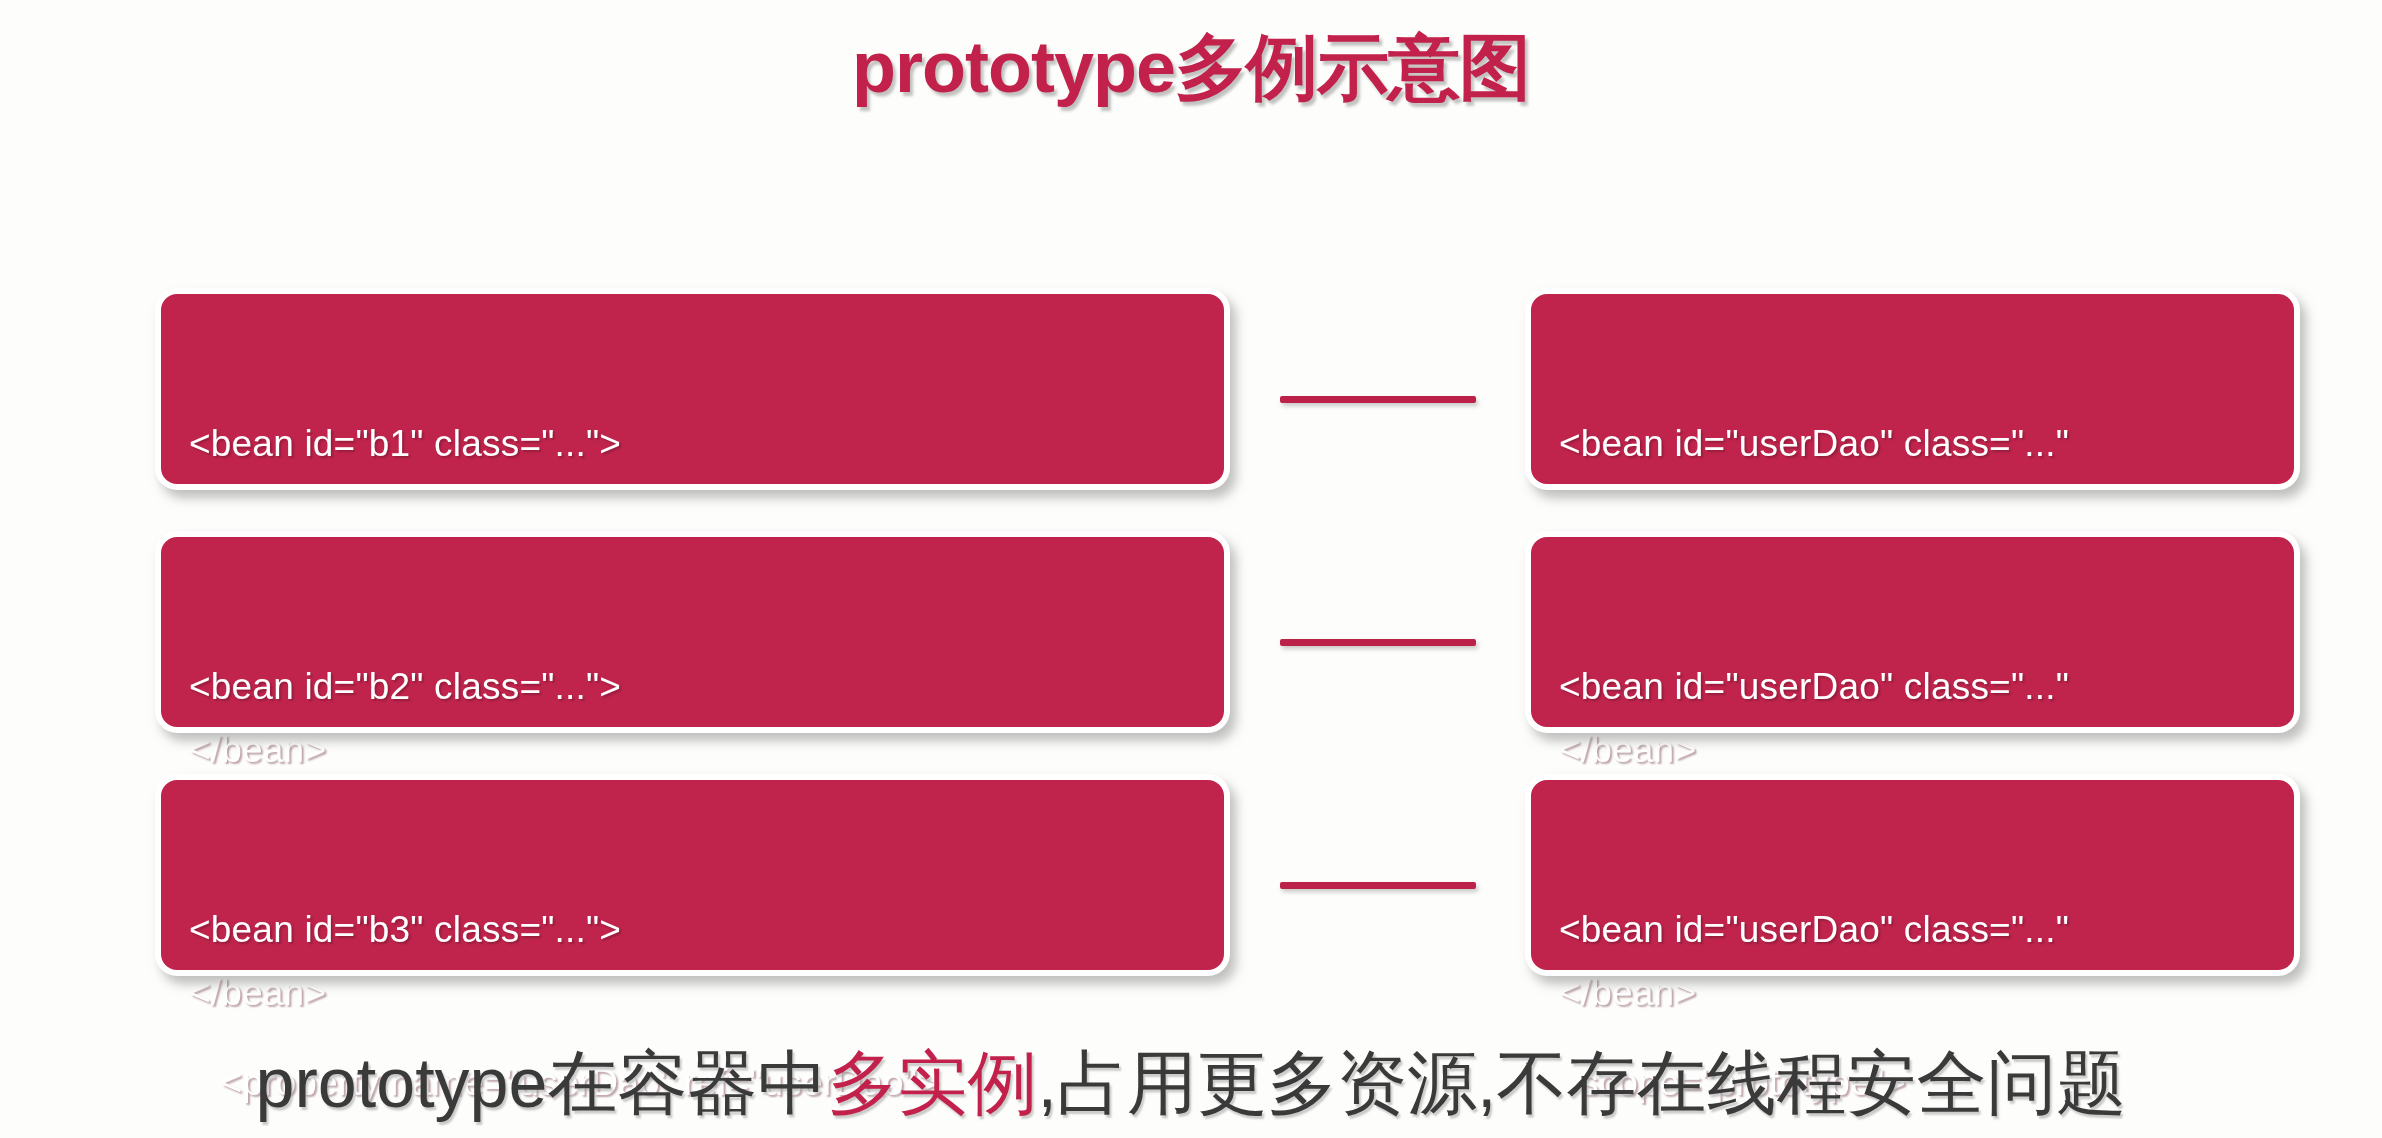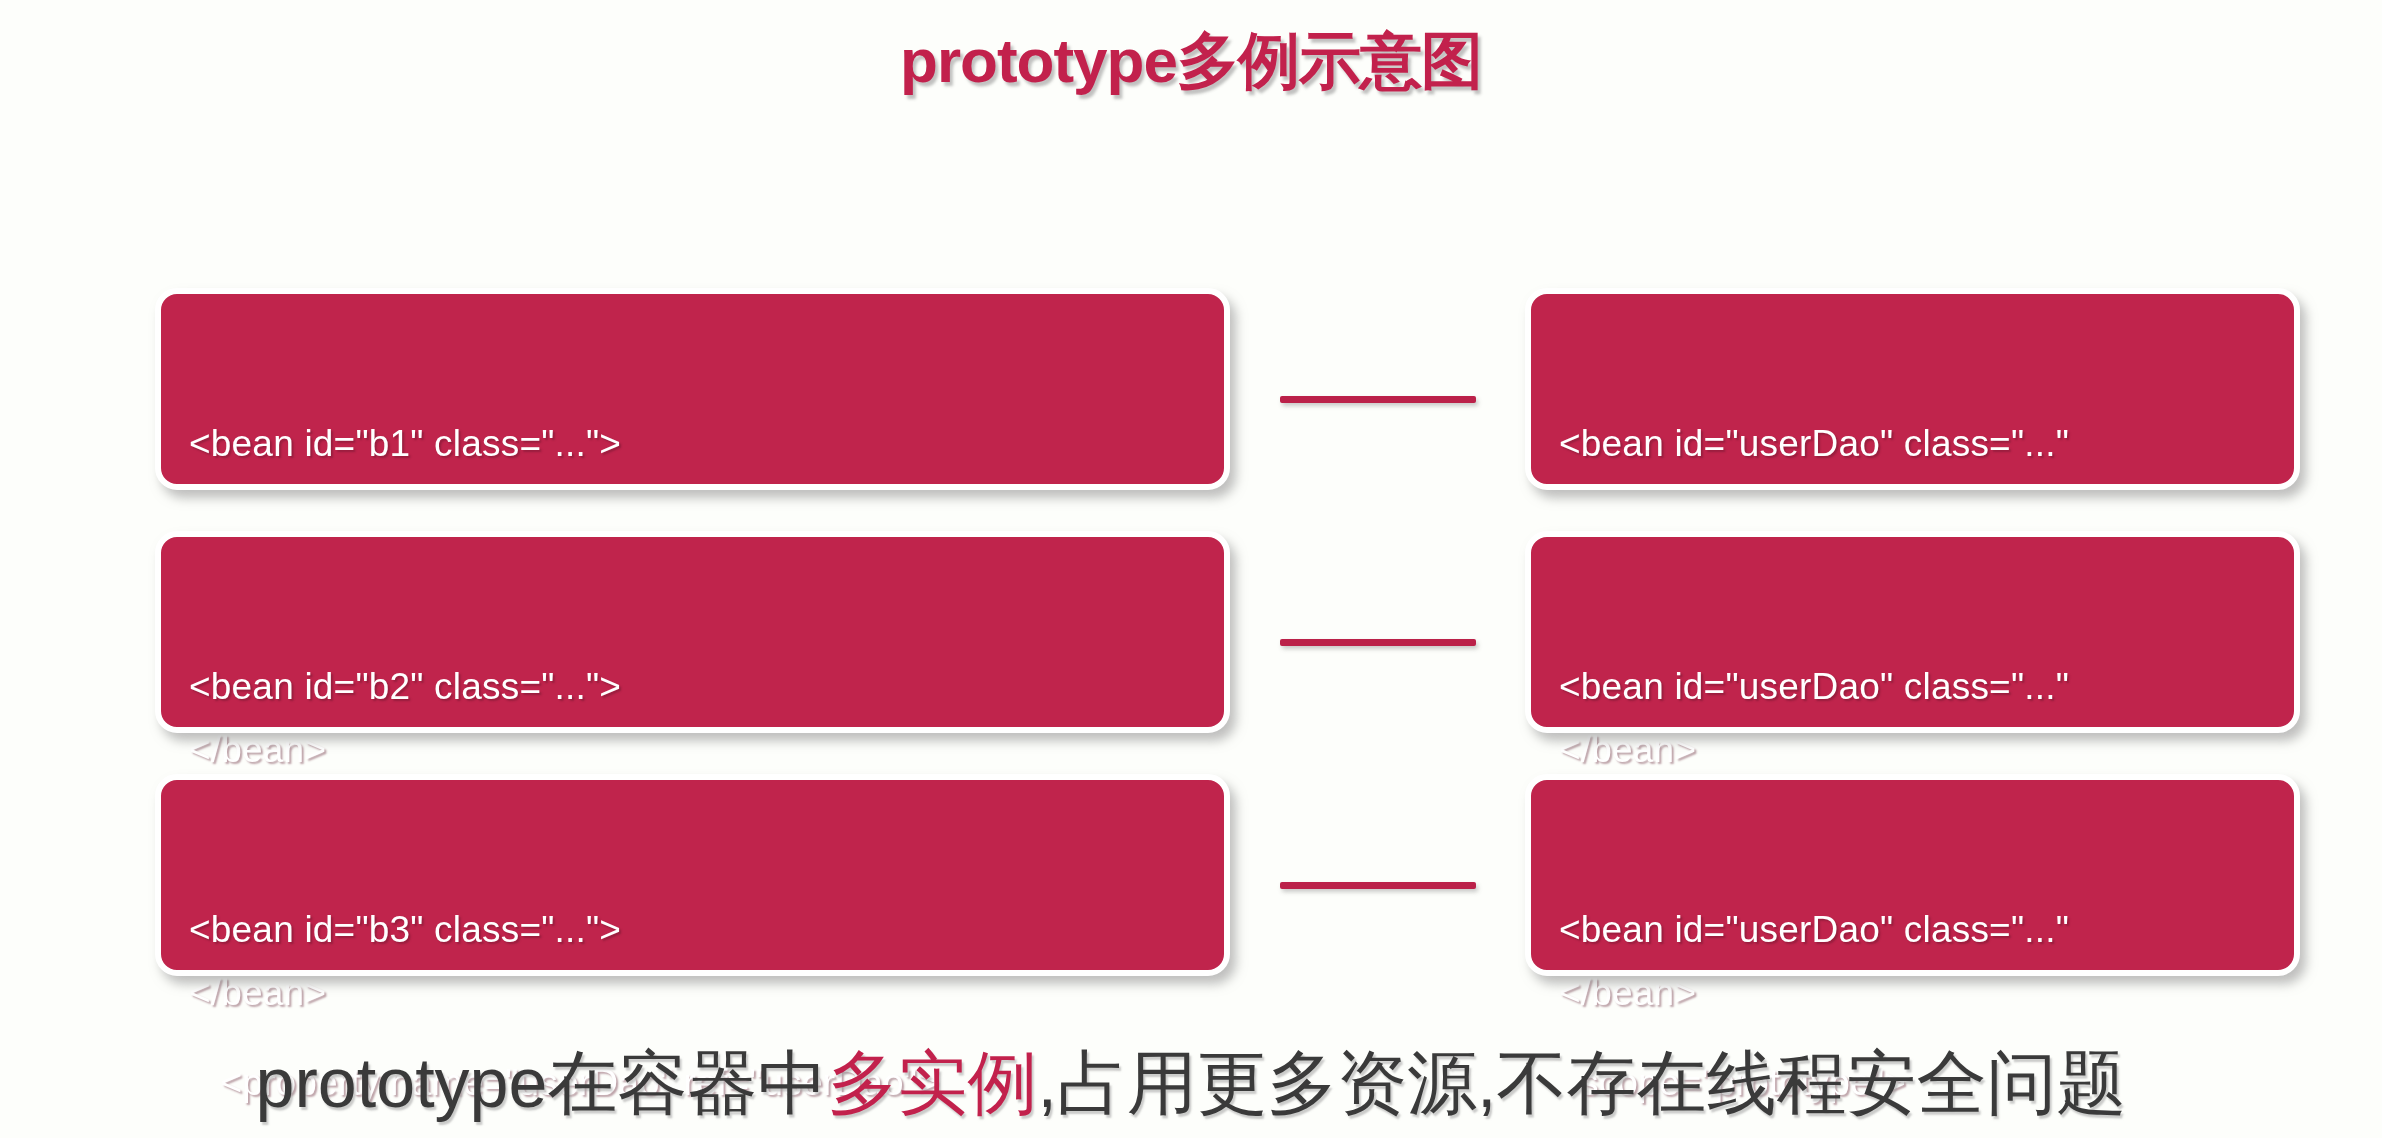--- a/index.html
+++ b/index.html
@@ -15,21 +15,21 @@
     position: relative;
   }
 
   
   .slide-title {
     position: absolute;
     left: 0;
     top: 22px;
     width: 2382px;
     text-align: center;
-    font-size: 62px;
+    font-size: 72px;
     font-weight: bold;
     letter-spacing: -1px;
     color: #c2214c;
     text-shadow: 3px 4px 3px rgba(120,120,120,0.45);
     white-space: nowrap;
     line-height: 1.25;
   }
 
   
   .diagram {

